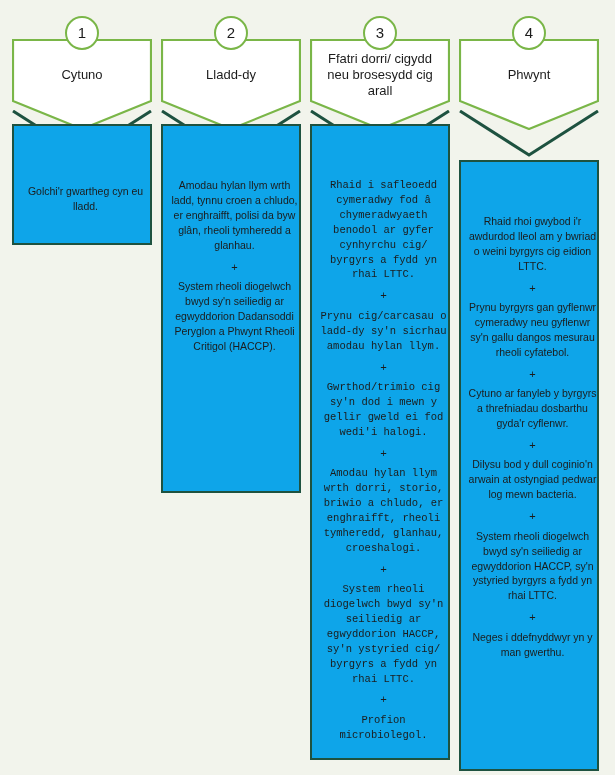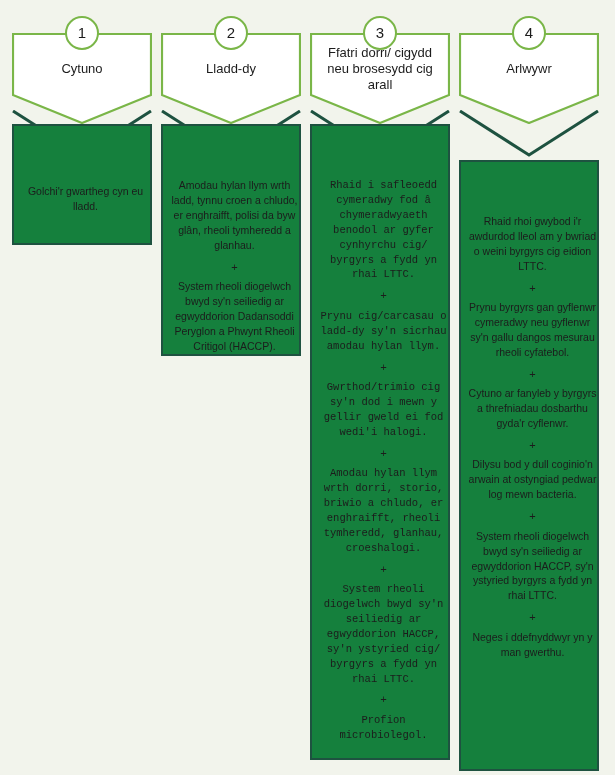--- a/index.html
+++ b/index.html
@@ -48,21 +48,21 @@
     line-height: 30px;
     text-align: center;
     font-size: 15px;
     color: #1c1c1c;
     font-family: "Liberation Sans", sans-serif;
   }
 
   
   .head-wrap {
     position: absolute;
-    top: 33px;
+    top: 39px;
     left: 0;
     width: 120px;
     height: 91px;
   }
   .head-wrap svg {
     position: absolute;
     top: 0; left: 0;
     width: 140px;
     height: 91px;
     display: block;
@@ -100,21 +100,21 @@
     display: block;
   }
 
   
   .body-box {
     position: absolute;
     top: 124px;
     left: 0;
     width: 140px;
     border: 2px solid #1e5240;
-    background: #15803d;
+    background: #0ea5e9;
     box-sizing: border-box;
     z-index: 1;
     padding: 52px 0 12px 7px;
   }
   .body-inner {
     position: relative;
     z-index: 3;
   }
   .para {
     font-size: 10.5px;
@@ -162,21 +162,21 @@
   <div class="column col-2">
     <div class="badge">
       <span class="badge-num">2</span>
     </div>
     <div class="head-wrap">
       <svg viewBox="0 0 140 91" preserveAspectRatio="none">
         <polygon points="1,1 139,1 139,62 70,90 1,62" fill="#ffffff" stroke="#7ab648" stroke-width="2.2"></polygon>
       </svg>
       <div class="head-label">Lladd-dy</div>
     </div>
-    <div class="body-box" style="height:232px;">
+    <div class="body-box" style="height:369px;">
       <div class="body-inner">
         <p class="para">Amodau hylan llym wrth ladd, tynnu croen a chludo, er enghraifft, polisi da byw glân, rheoli tymheredd a glanhau.</p>
         <div class="plus">+</div>
         <p class="para">System rheoli diogelwch bwyd sy'n seiliedig ar egwyddorion Dadansoddi Peryglon a Phwynt Rheoli Critigol (HACCP).</p>
       </div>
     </div>
     <div class="arrow-wrap">
       <svg viewBox="0 0 140 48" preserveAspectRatio="none">
         <polyline points="1,1 70,45 139,1" fill="none" stroke="#1e5240" stroke-width="3"></polyline>
       </svg>
@@ -216,21 +216,21 @@
   </div>
 
   <div class="column col-4">
     <div class="badge">
       <span class="badge-num">4</span>
     </div>
     <div class="head-wrap">
       <svg viewBox="0 0 140 91" preserveAspectRatio="none">
         <polygon points="1,1 139,1 139,62 70,90 1,62" fill="#ffffff" stroke="#7ab648" stroke-width="2.2"></polygon>
       </svg>
-      <div class="head-label">Arlwywr</div>
+      <div class="head-label">Phwynt</div>
     </div>
     <div class="body-box" style="height:611px;margin-top:36px;">
       <div class="body-inner">
         <p class="para">Rhaid rhoi gwybod i'r awdurdod lleol am y bwriad o weini byrgyrs cig eidion LTTC.</p>
         <div class="plus">+</div>
         <p class="para">Prynu byrgyrs gan gyflenwr cymeradwy neu gyflenwr sy'n gallu dangos mesurau rheoli cyfatebol.</p>
         <div class="plus">+</div>
         <p class="para">Cytuno ar fanyleb y byrgyrs a threfniadau dosbarthu gyda'r cyflenwr.</p>
         <div class="plus">+</div>
         <p class="para">Dilysu bod y dull coginio'n arwain at ostyngiad pedwar log mewn bacteria.</p>

